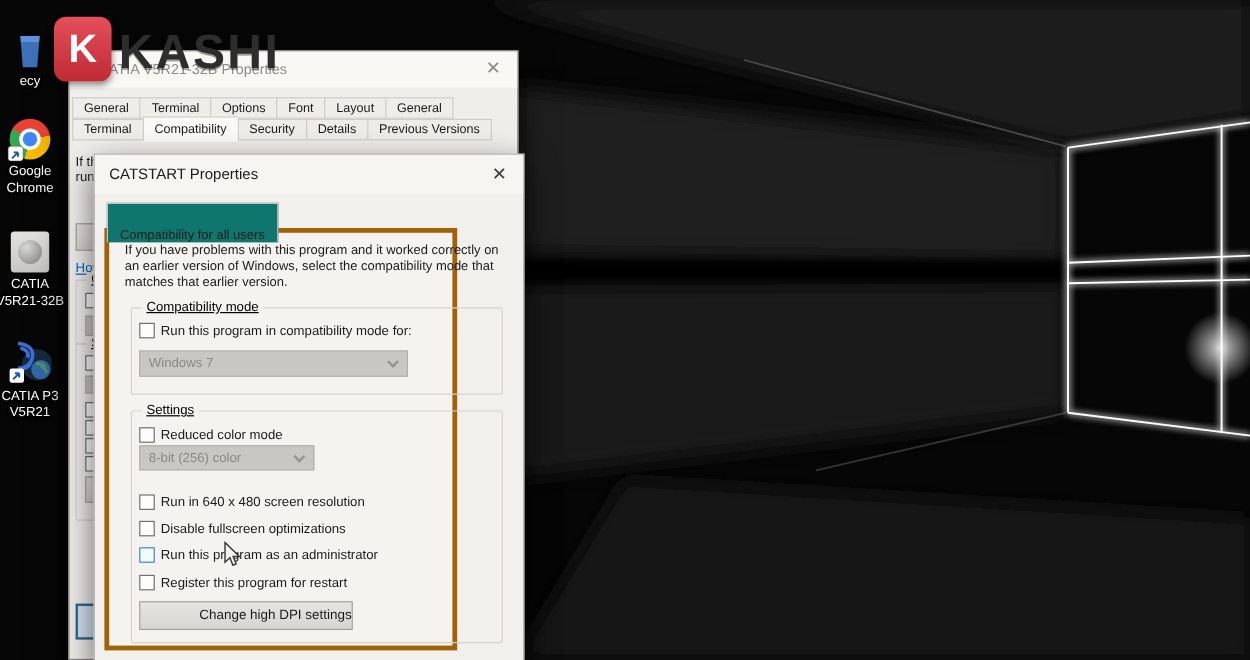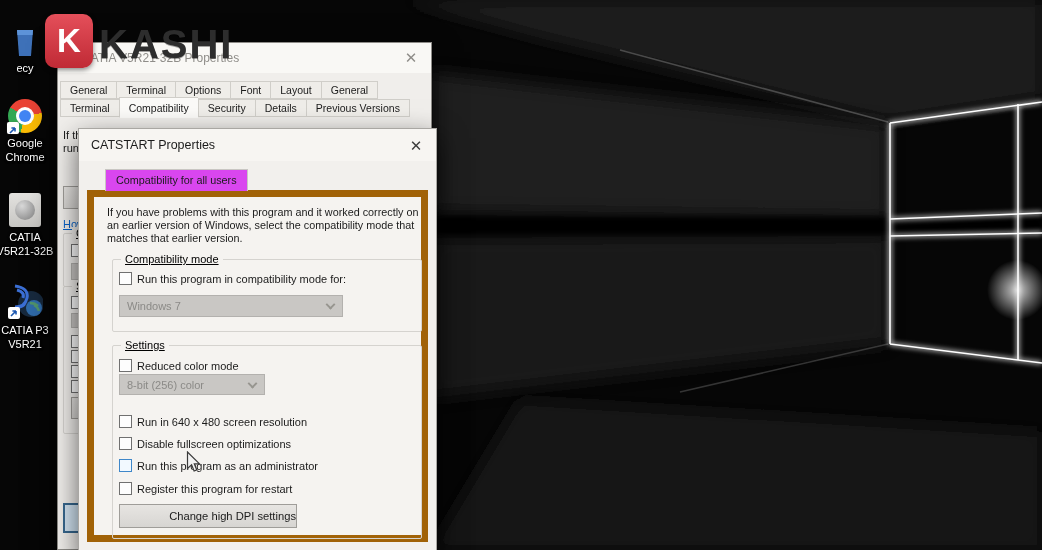--- a/index.html
+++ b/index.html
@@ -52,22 +52,22 @@
   #bd-grp1 .grp-lbl, #bd-grp2 .grp-lbl { background:#f0eeeb; }
   #bd-grp2 { left:5px; top:167px; width:342px; height:148px; }
   #bd-dpibtn { left:7px; top:110px; width:182px; height:22px; line-height:20px; }
   #bd-allusers { position:absolute; left:5px; top:384px; width:206px; height:30px; background:#d2e4f2; border:2px solid #36678e; font-size:11px; text-align:center; line-height:26px; color:#1b1b1b; }
 
   
   #frontDialog { left:78px; top:128px; width:359px; height:430px; background:#f2f0ed; border:1px solid #a9a7a3; z-index:3; }
   #frontDialog .titlebar { height:32px; background:#f7f5f2; }
   #frontDialog .ttl { left:12px; top:9px; color:#1b1b1b; font-size:12.5px; }
   #frontDialog .close-x { color:#3c3c3c; top:5px; }
-  #fd-tab { position:absolute; left:10px; top:40px; height:22px; line-height:21px; padding:0 10px; font-size:10.8px; background:#d946ef; border:1px solid #c8c6c2; border-bottom:none; z-index:2; color:#1b1b1b;margin-left:16px; }
-  #fd-panel { position:absolute; left:8px; top:61px; width:341px; height:352px; background:#f5f3f0; border:7px solid #a16207; }
+  #fd-tab { position:absolute; left:10px; top:40px; height:22px; line-height:21px; padding:16px 10px; font-size:10.8px; background:#0f766e; border:1px solid #c8c6c2; border-bottom:none; z-index:2; color:#1b1b1b; }
+  #fd-panel { position:absolute; left:8px; top:61px; width:294px; height:352px; background:#f5f3f0; border:4px solid #a16207; }
   #fd-desc { position:absolute; left:13px; top:9px; width:316px; font-size:10.8px; line-height:13.2px; color:#1b1b1b; }
   #fd-grp1 { left:18px; top:62px; width:310px; height:73px; }
   #fd-grp1 .grp-lbl, #fd-grp2 .grp-lbl { background:#f5f3f0; }
   #fd-grp2 { left:18px; top:148px; width:310px; height:194px; }
   #fd-ddl1 { left:6px; top:35px; width:224px; height:22px; }
   #fd-ddl2 { left:6px; top:28px; width:146px; height:21px; }
   #fd-dpibtn { left:6px; top:158px; width:178px; height:24px; line-height:22px; font-size:11.2px; }
 
   
   #kashi { position:absolute; left:45px; top:14px; z-index:5; display:flex; align-items:flex-start; }

